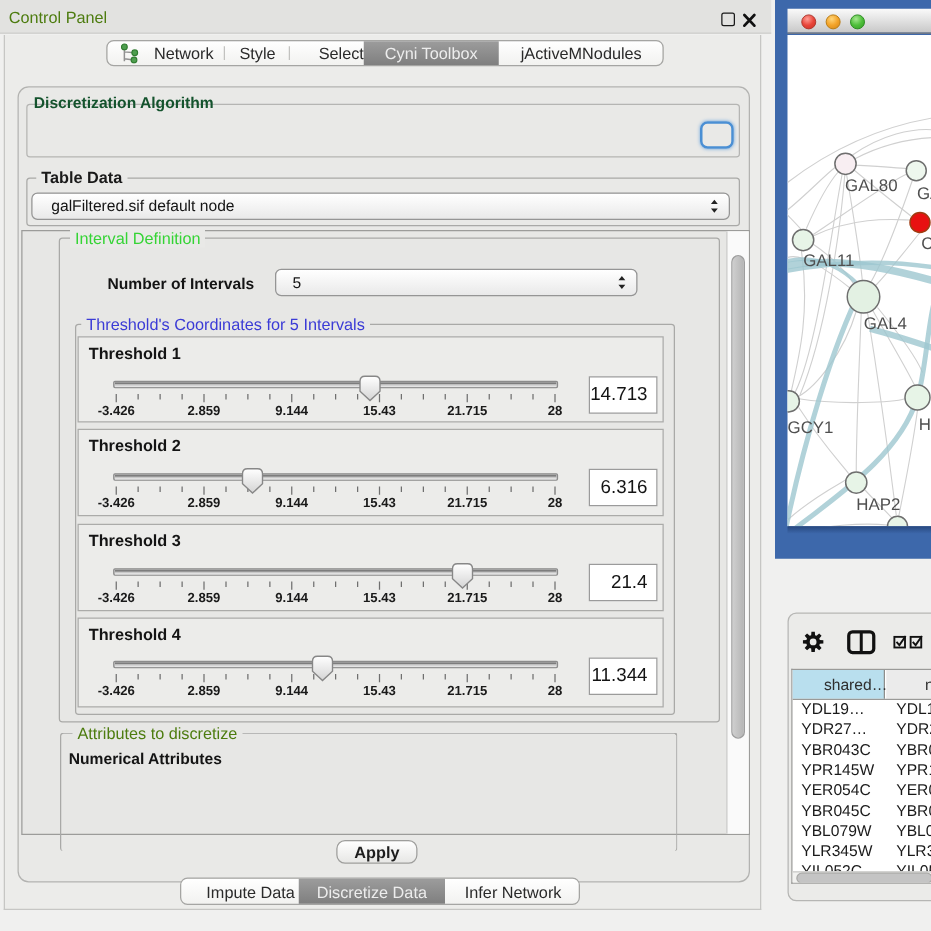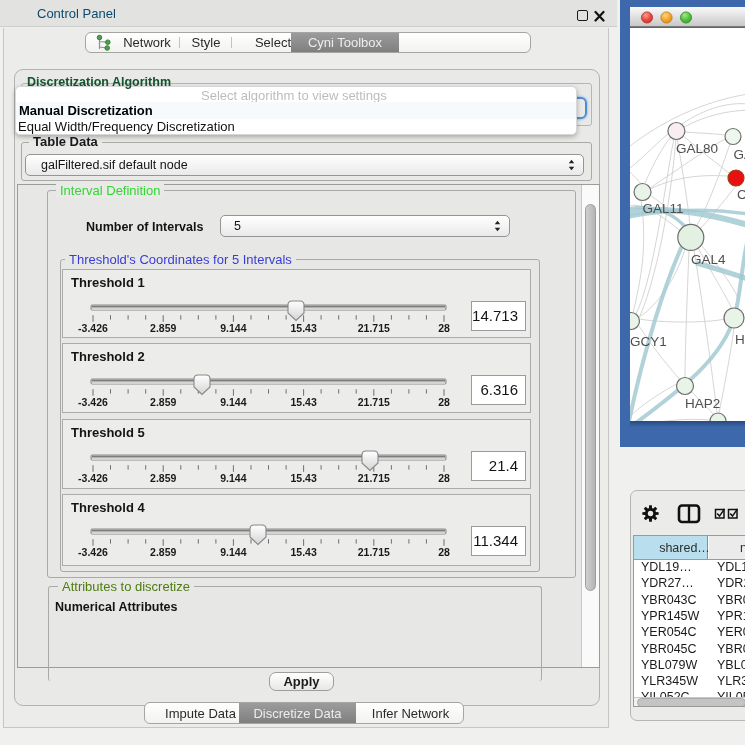--- a/index.html
+++ b/index.html
@@ -2,21 +2,21 @@
 <html><head><meta charset="utf-8"><style>
 * { margin:0; padding:0; box-sizing:border-box; }
 html,body { width:745px; height:745px; overflow:hidden; background:#f0f0ef;
   font-family:"Liberation Sans", sans-serif; }
 #page { position:relative; width:745px; height:745px; overflow:hidden; }
 .abs { position:absolute; }
 
 
 #titlebar { position:absolute; left:0; top:0; width:617px; height:27px; background:#e2e2e0;
   border-bottom:1px solid #cdcdcb; }
-#titlebar .t { position:absolute; left:7px; top:6px; font-size:13px; color:#0c4a6e;margin-left:30px; }
+#titlebar .t { position:absolute; left:7px; top:6px; font-size:13px; color:#4d7c0f; }
 #winbody { position:absolute; left:3px; top:28px; width:606px; height:700px; background:#ececea;
   border:1px solid #c6c6c4; border-top:none; }
 #mainpanel { position:absolute; left:14px; top:69px; width:586px; height:637px; background:#e9e9e7;
   border:1px solid #b3b3b1; border-radius:9px; }
 
 
 .tabbar { position:absolute; background:linear-gradient(#ffffff,#f2f2f0); border:1px solid #a5a5a3;
   border-radius:6px; }
 .tabbar .sep { position:absolute; top:4px; bottom:4px; width:1px; background:#c2c2c0; }
 .tabbar .lbl { position:absolute; top:0; height:100%; display:flex; align-items:center;
@@ -92,20 +92,21 @@
 <div id="mainpanel"></div>
 
 
 <div class="tabbar" style="left:85px;top:32px;width:446px;height:21px">
   <div class="sep" style="left:93px"></div>
   <div class="sep" style="left:145px"></div>
   <div class="lbl" style="left:14px;width:80px;padding-left:14px">Network</div>
   <div class="lbl" style="left:95px;width:50px">Style</div>
   <div class="lbl" style="left:147px;width:80px">Select</div>
   <div class="tabsel" style="left:205px;width:108px">Cyni Toolbox</div>
+  <div class="lbl" style="left:315px;width:128px">jActiveMNodules</div>
 </div>
 <svg class="abs" style="left:95px;top:34px" width="17" height="17">
   <path d="M4.5,4 L4.5,15 M4.5,7.5 L12.5,8.2 M4.5,13 L12,14" stroke="#919191" stroke-width="1.2" fill="none"></path>
   <circle cx="4.5" cy="3.5" r="2.3" fill="#4e9e4e" stroke="#317c31" stroke-width="0.9"></circle>
   <circle cx="12.8" cy="8.2" r="2.3" fill="#4e9e4e" stroke="#317c31" stroke-width="0.9"></circle>
   <circle cx="12.2" cy="14" r="2.3" fill="#4e9e4e" stroke="#317c31" stroke-width="0.9"></circle>
 </svg>
 
 
 <div class="grp" style="left:21px;top:83px;width:571px;height:43px;border-color:#b5b5b3"></div>
@@ -220,21 +221,21 @@
         <text x="100.2" y="61.8" text-anchor="middle" font-size="10.5" font-weight="bold" fill="#1a1a1a">2.859</text>
         <text x="170.4" y="61.8" text-anchor="middle" font-size="10.5" font-weight="bold" fill="#1a1a1a">9.144</text>
         <text x="240.6" y="61.8" text-anchor="middle" font-size="10.5" font-weight="bold" fill="#1a1a1a">15.43</text>
         <text x="310.8" y="61.8" text-anchor="middle" font-size="10.5" font-weight="bold" fill="#1a1a1a">21.715</text>
         <text x="381.0" y="61.8" text-anchor="middle" font-size="10.5" font-weight="bold" fill="#1a1a1a">28</text>
         <path d="M 131.0,35.0 Q 131.0,31.0 135.0,31.0 L 143.0,31.0 Q 147.0,31.0 147.0,35.0 L 147.0,43.0 L 139.0,50.5 L 131.0,43.0 Z" fill="url(#thg)" stroke="#878787" stroke-width="1.1"></path>
  </svg>
 </div>
 <div class="valbox" style="top:375px">6.316</div>
 <div class="thp" style="top:419px;height:70px">
- <div class="thlab">Threshold 5</div>
+ <div class="thlab">Threshold 3</div>
  <svg width="469" height="70" style="position:absolute;left:0;top:0" font-family="Liberation Sans, sans-serif">
   <defs></defs>
   <rect x="28" y="35.0" width="355" height="5" rx="1" fill="#c9c9c9" stroke="#8b8b8b" stroke-width="1"></rect>
         <rect x="29" y="35.9" width="353" height="1.4" fill="#7d7d7d"></rect>
         <rect x="29" y="38.5" width="353" height="1.2" fill="#e3e3e3"></rect>
         <line x1="30.0" y1="45.2" x2="30.0" y2="51.8" stroke="#6f6f6f" stroke-width="1"></line>
         <line x1="47.5" y1="45.2" x2="47.5" y2="49.6" stroke="#6f6f6f" stroke-width="1"></line>
         <line x1="65.1" y1="45.2" x2="65.1" y2="49.6" stroke="#6f6f6f" stroke-width="1"></line>
         <line x1="82.7" y1="45.2" x2="82.7" y2="49.6" stroke="#6f6f6f" stroke-width="1"></line>
         <line x1="100.2" y1="45.2" x2="100.2" y2="51.8" stroke="#6f6f6f" stroke-width="1"></line>
@@ -318,26 +319,20 @@
 <div class="btn" style="left:269px;top:672px;width:65px;height:19px">Apply</div>
 
 
 <div class="tabbar" style="left:144px;top:702px;width:320px;height:22px">
   <div class="lbl" style="left:0px;width:93px;padding-left:18px">Impute Data</div>
   <div class="tabsel" style="left:94px;width:117px">Discretize Data</div>
   <div class="lbl" style="left:212px;width:107px">Infer Network</div>
 </div>
 
 
-<div id="ovl">
-  <div class="r1">Select algorithm to view settings</div>
-  <div style="position:absolute;left:0;top:15px;width:100%;height:17px;background:#f7fafc"></div>
-  <div class="r2">Manual Discretization</div>
-  <div class="r3">Equal Width/Frequency Discretization</div>
-</div>
 <div id="ghost">Discretization Algorithm</div>
 
 
 <div id="netwin"></div>
 <div id="mactb"></div>
 <svg class="abs" style="left:630px;top:7px" width="115" height="20">
  <defs>
   <radialGradient id="rg" cx="0.4" cy="0.3" r="0.9">
           <stop offset="0" stop-color="#ff9d95"></stop>
           <stop offset="0.5" stop-color="#e8453a"></stop>

